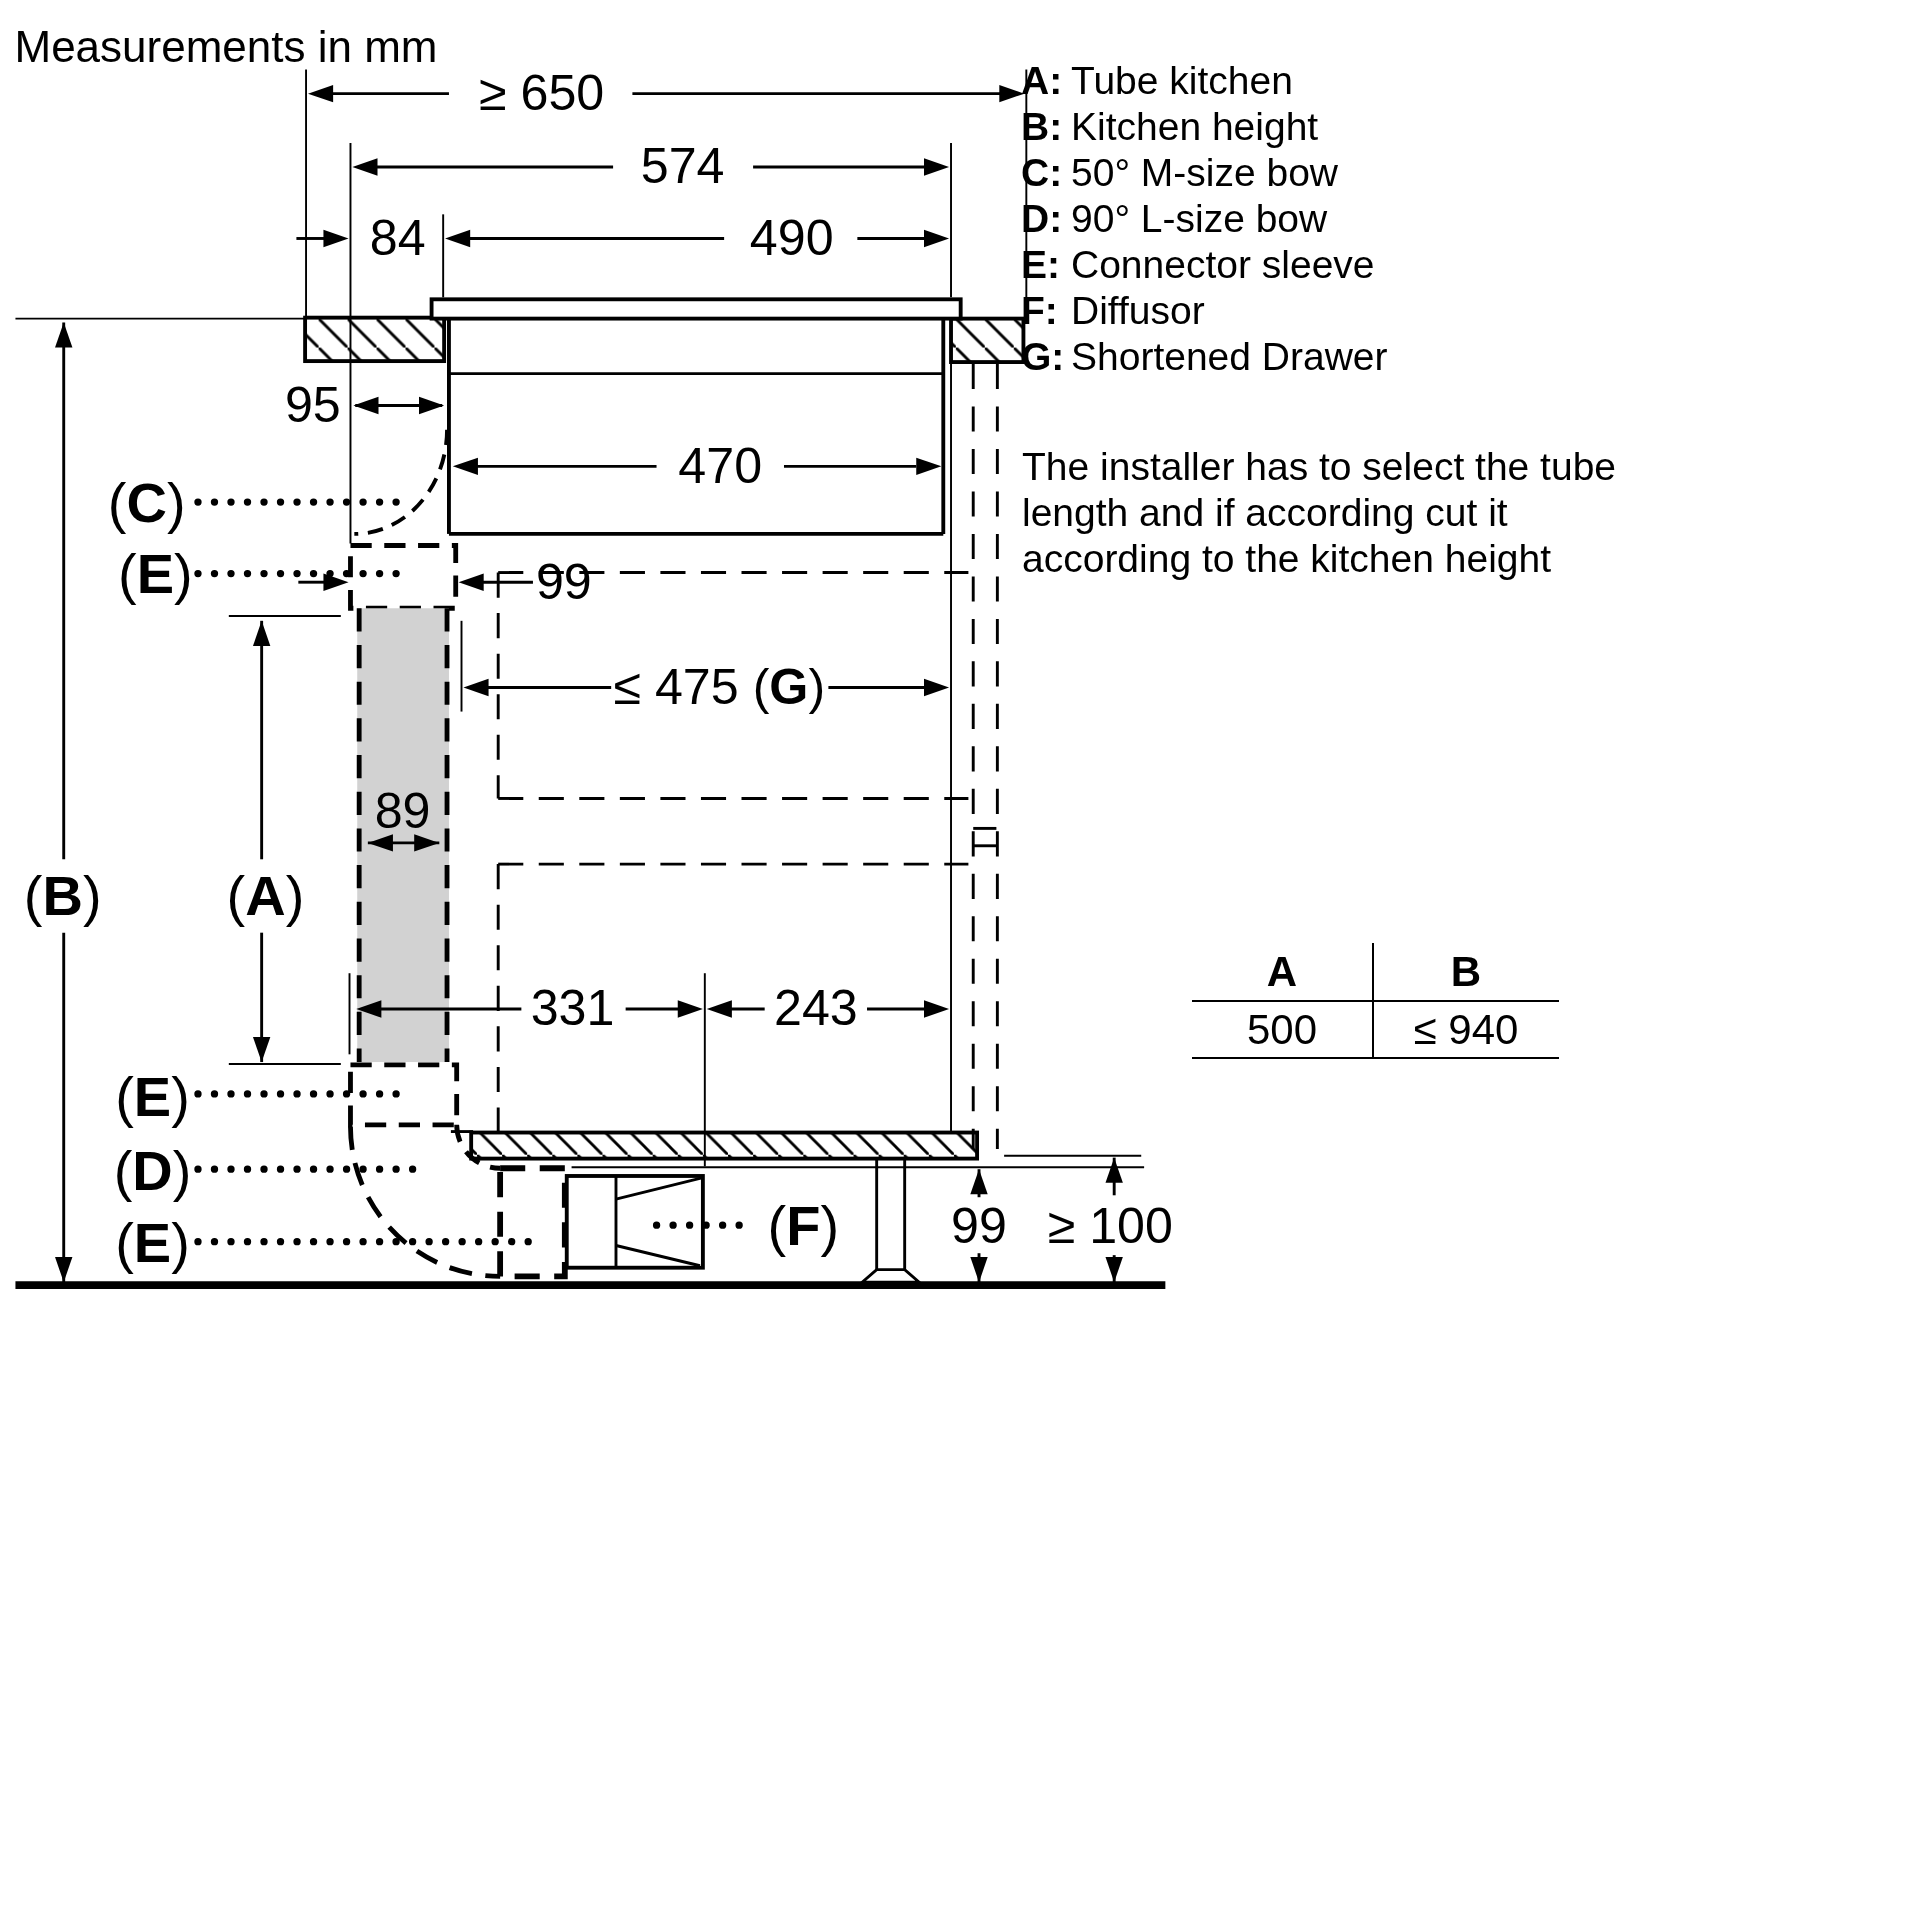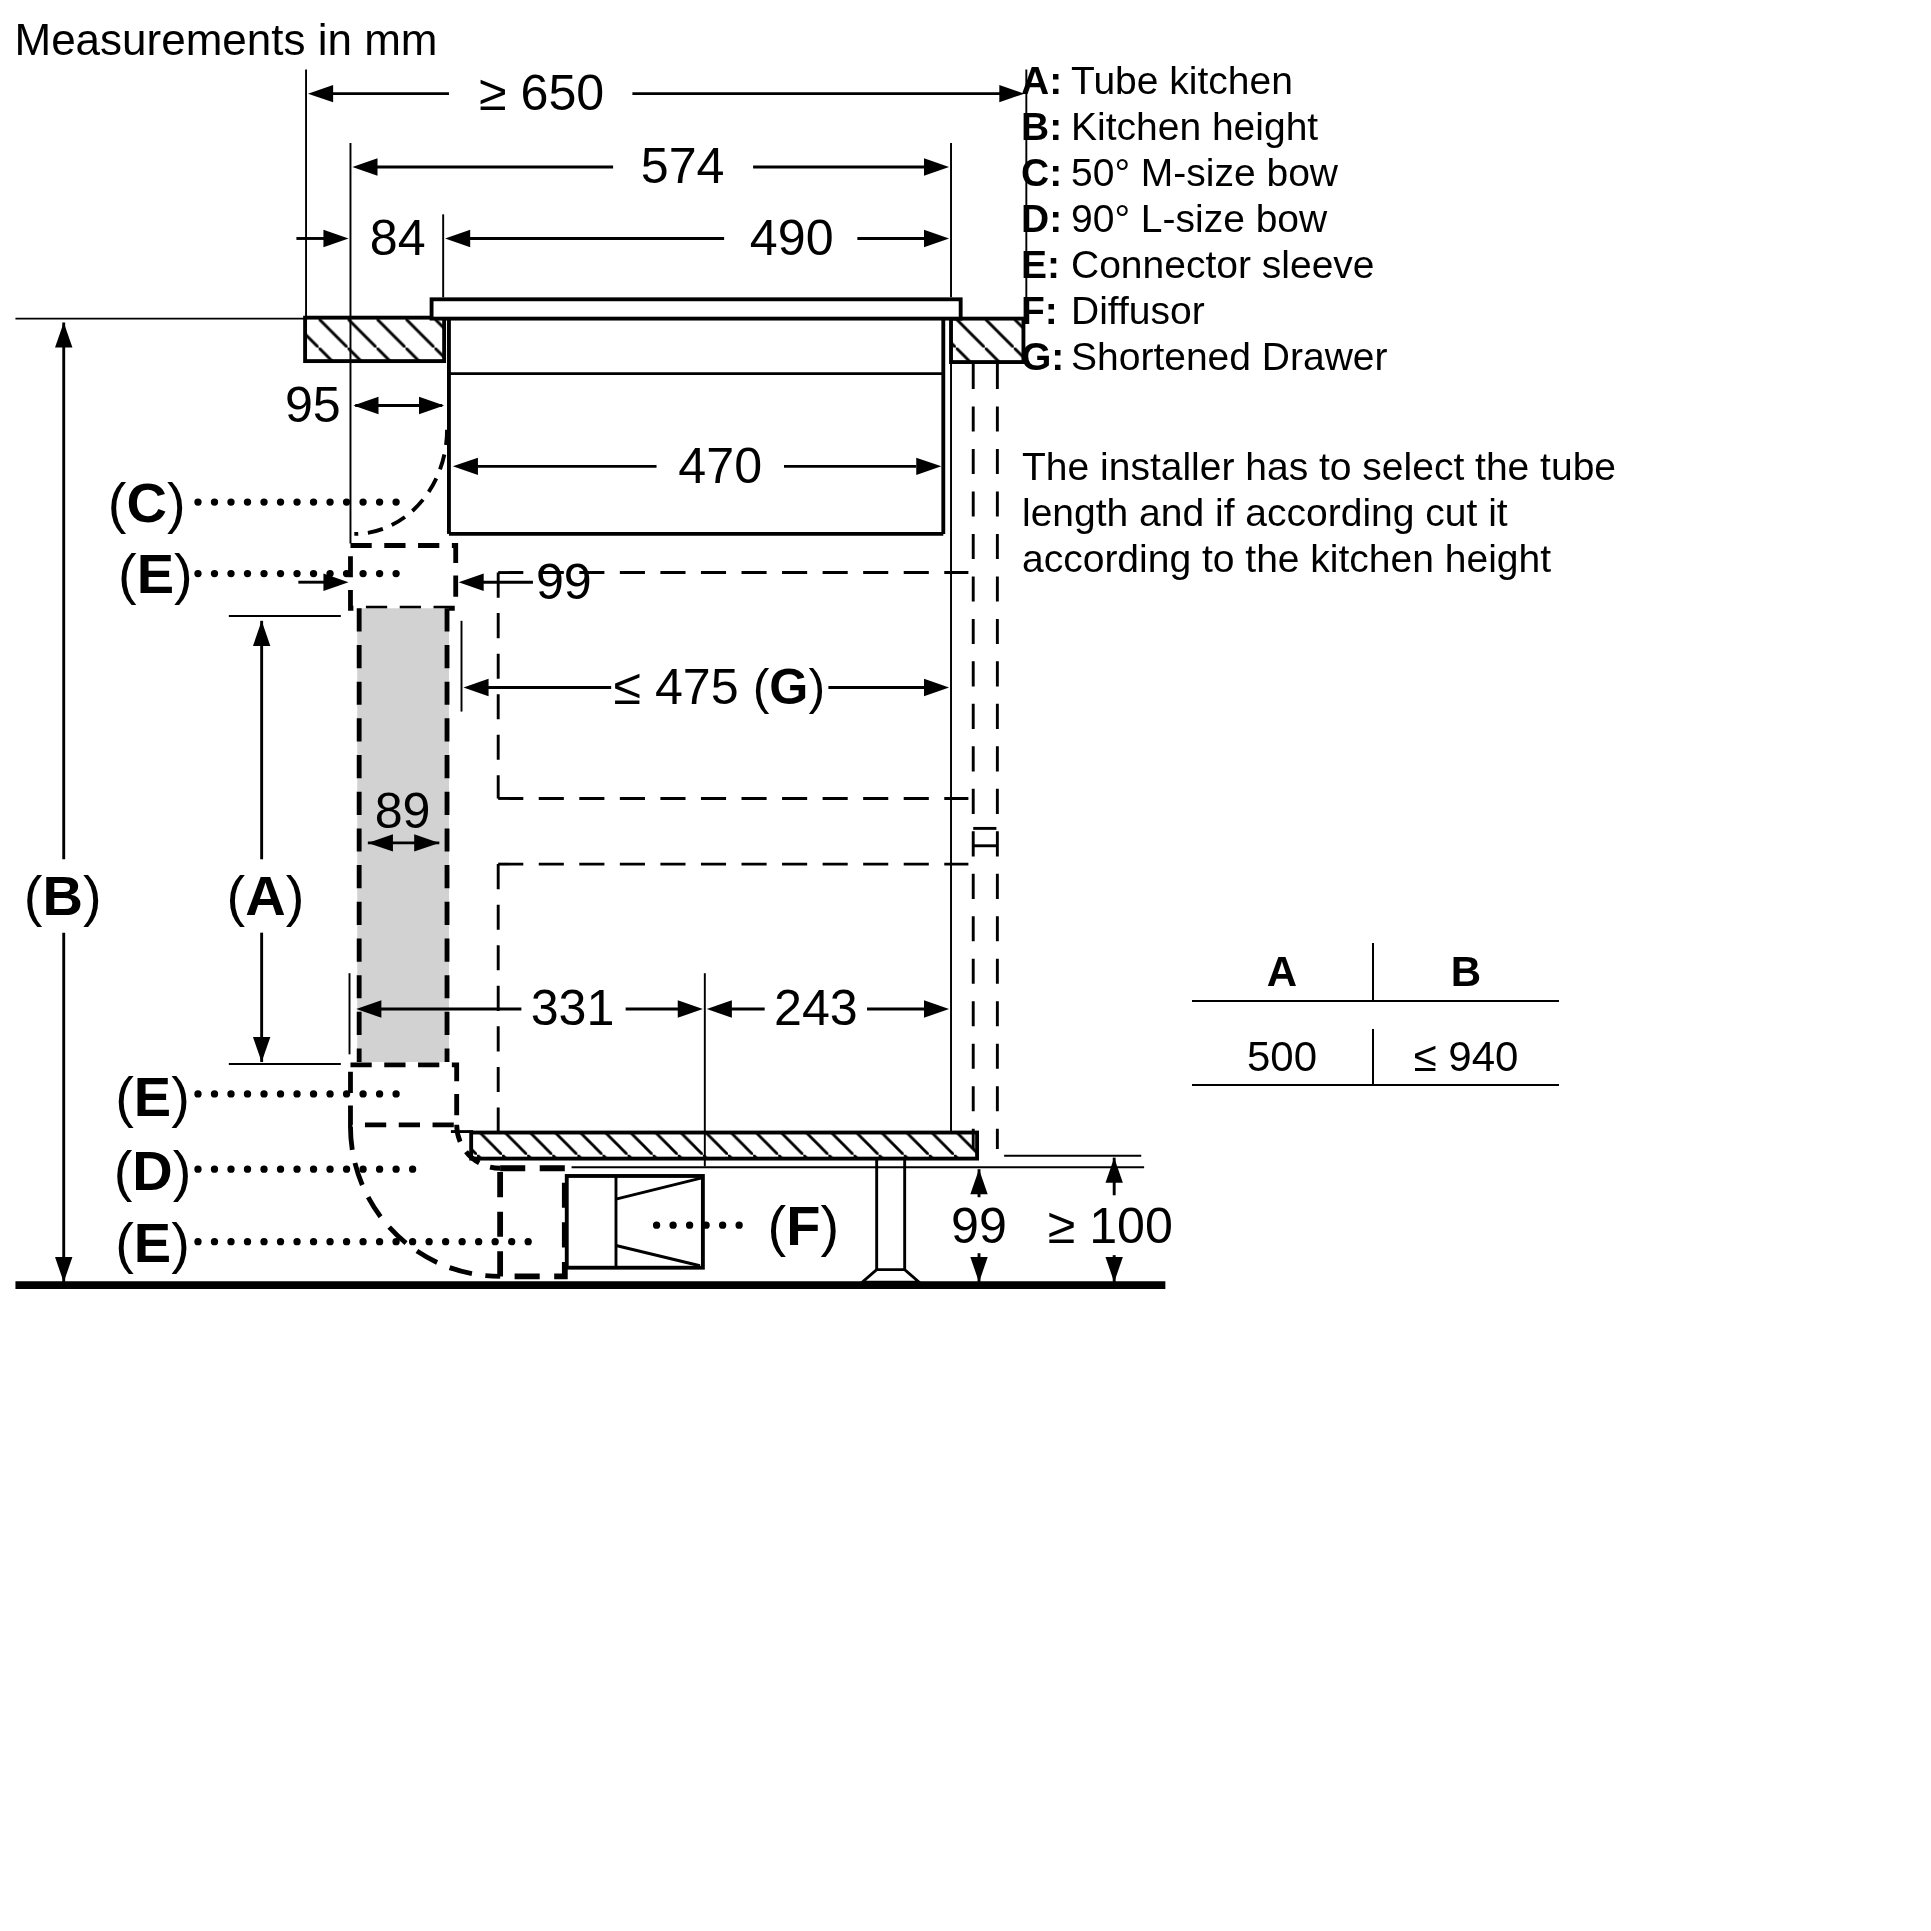--- a/index.html
+++ b/index.html
@@ -1,27 +1,27 @@
 <!DOCTYPE html>
 <html><head>
 <meta charset="utf-8">
 <style>
   html,body{margin:0;padding:0;background:#ffffff;}
   body{width:1931px;height:1931px;position:relative;font-family:"Liberation Sans",sans-serif;color:#000;}
   .stage{position:absolute;left:0;top:0;width:1931px;height:1931px;}
   svg{position:absolute;left:0;top:0;}
-  .title{position:absolute;left:14.5px;top:15px;font-size:44px;letter-spacing:0px;}
+  .title{position:absolute;left:14.5px;top:22px;font-size:44px;letter-spacing:0px;}
   .legend{position:absolute;left:1021px;top:58px;font-size:39px;line-height:46px;}
   .legend-row{display:flex;}
   .legend-key{font-weight:bold;width:50px;flex:0 0 auto;}
   .note{position:absolute;left:1022px;top:444px;font-size:39px;line-height:46px;}
   .minitable{position:absolute;left:1192px;top:943px;width:367px;font-size:42px;}
   .mt-row{display:flex;height:55px;align-items:center;}
   .mt-row.header{font-weight:bold;height:57px;border-bottom:2.9px solid #000;}
-  .mt-row.r1{border-bottom:2.9px solid #000;margin-top:27px;}
+  .mt-row.r1{border-bottom:2.9px solid #000;}
   .mt-a{width:180px;text-align:center;border-right:2.9px solid #000;height:100%;display:flex;align-items:center;justify-content:center;}
   .mt-b{width:184px;text-align:center;height:100%;display:flex;align-items:center;justify-content:center;}
   text{font-family:"Liberation Sans",sans-serif;fill:#000;}
   .dim{font-size:52px;}
   .plabel{font-size:58px;font-weight:bold;}
 </style>
 </head>
 <body>
 
 <div class="stage">

